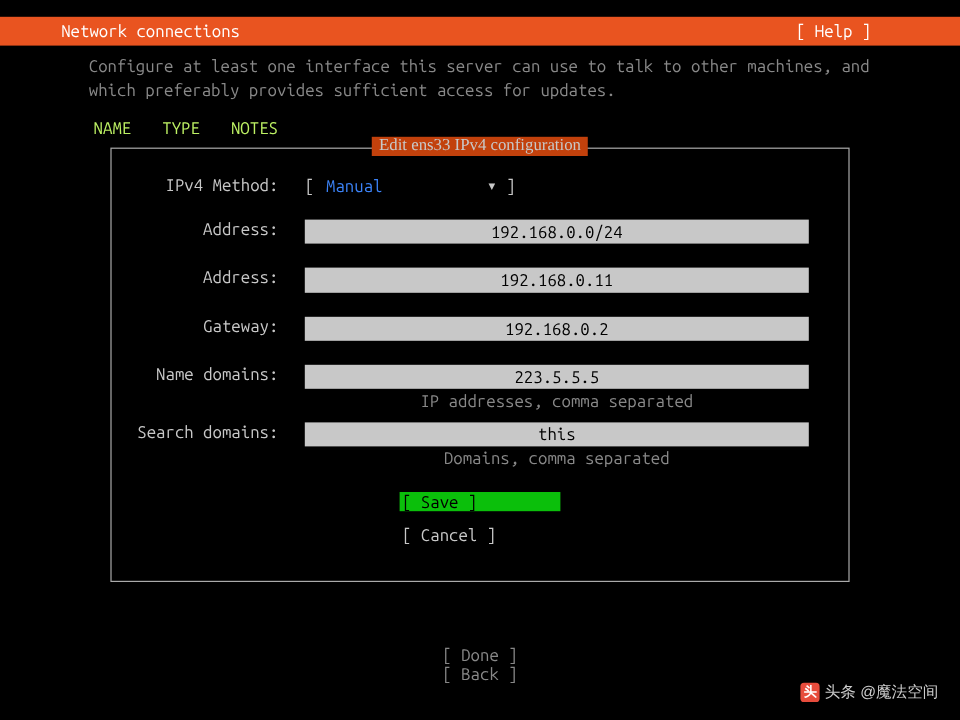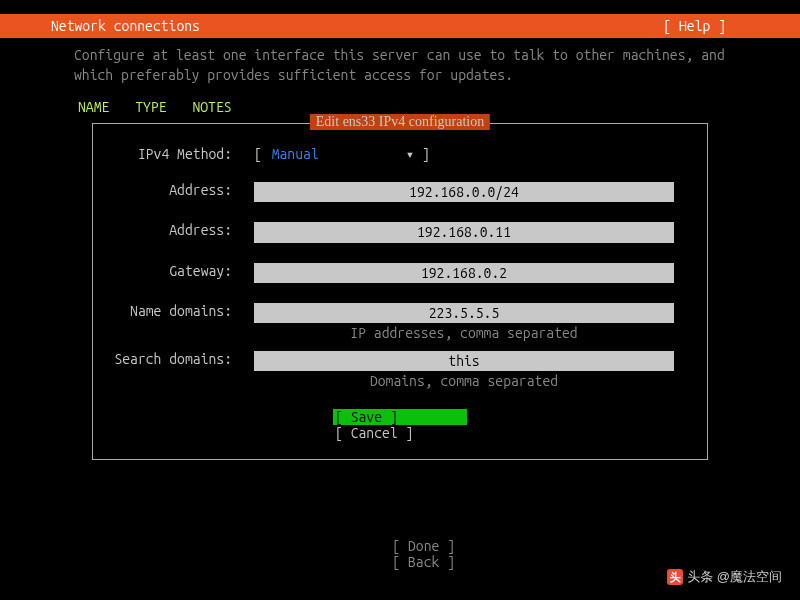--- a/index.html
+++ b/index.html
@@ -100,33 +100,33 @@
     width: 134px;
     margin: 0 auto;
   }
   .btn.save {
     background: #0bbf0b;
     color: #000;
     padding: 0 2px;
   }
   .btn.cancel {
     color: #c8c8c8;
-    padding: 0 2px;
+    padding: 12px 2px;
   }
   .footer-btns {
     position: absolute;
     left: 0; right: 0;
     top: 538px;
     text-align: center;
     color: #888;
   }
   .footer-btns .btn-plain {
     display: inline-block;
     width: 110px;
-    text-align: right;
+    text-align: center;
     color: #888;
   }
   .watermark {
     position: absolute;
     right: 18px;
     bottom: 14px;
     color: #ccc;
     font-size: 13px;
     font-family: sans-serif;
     display: flex;

